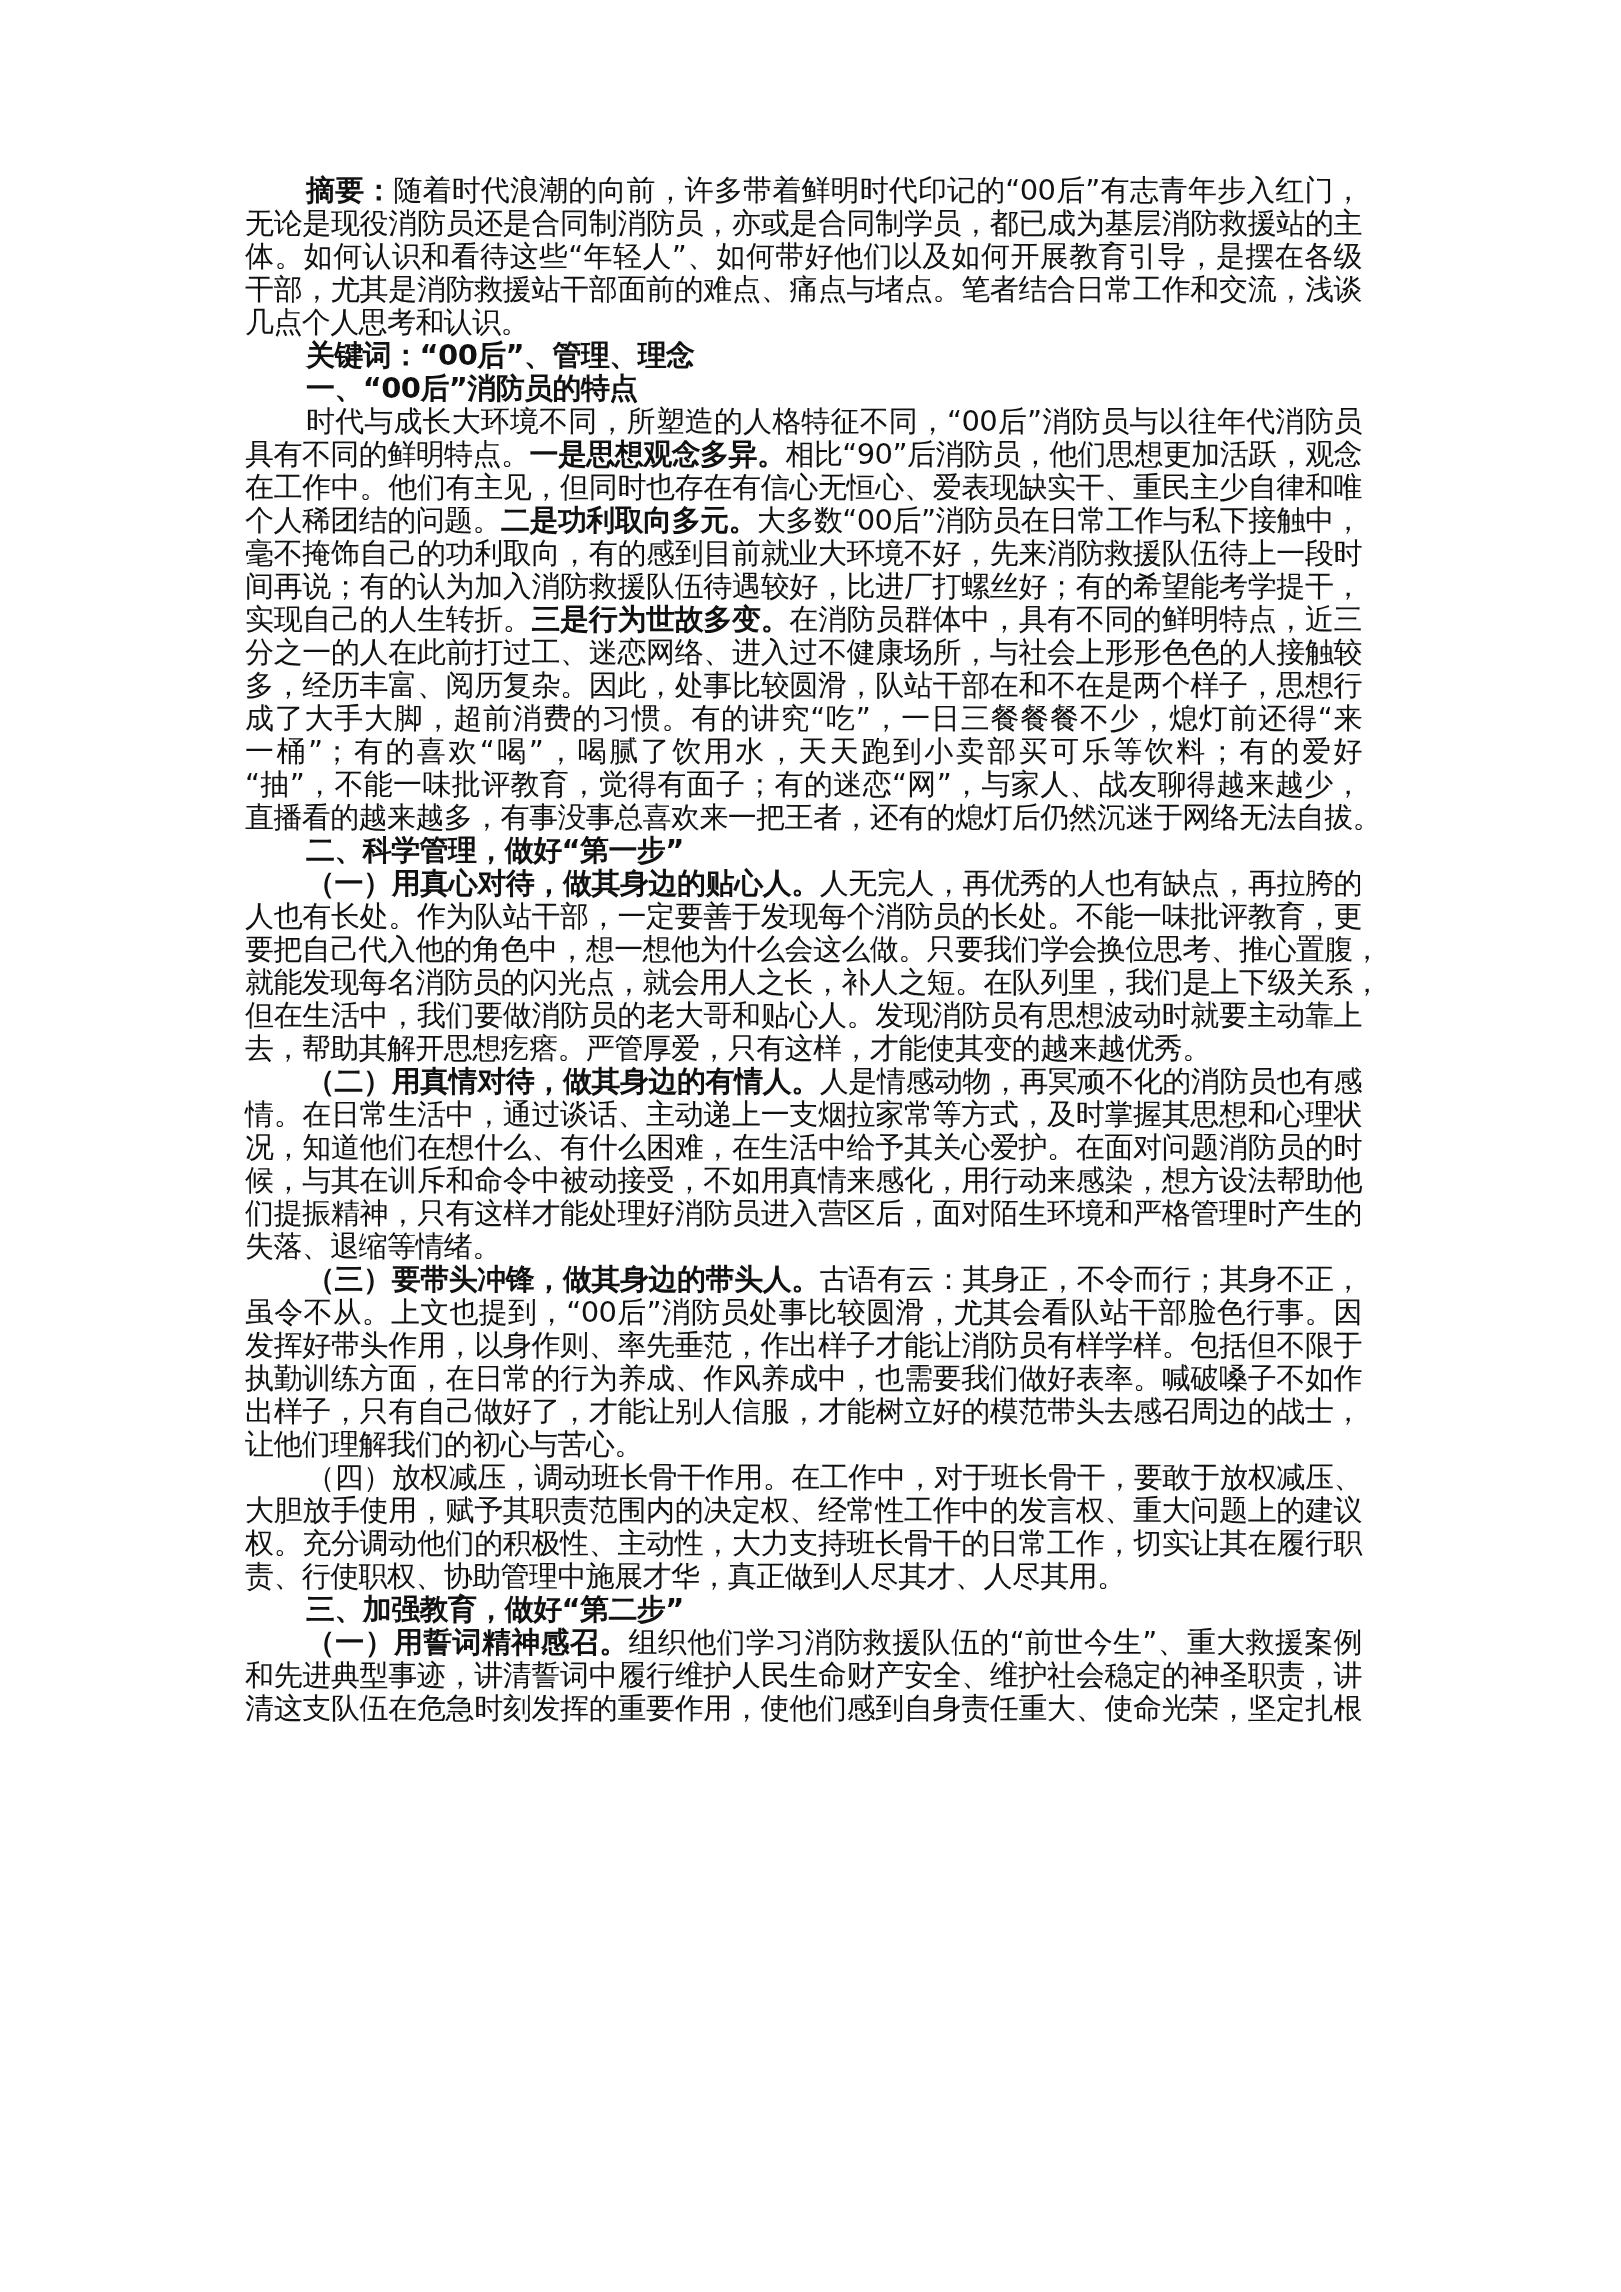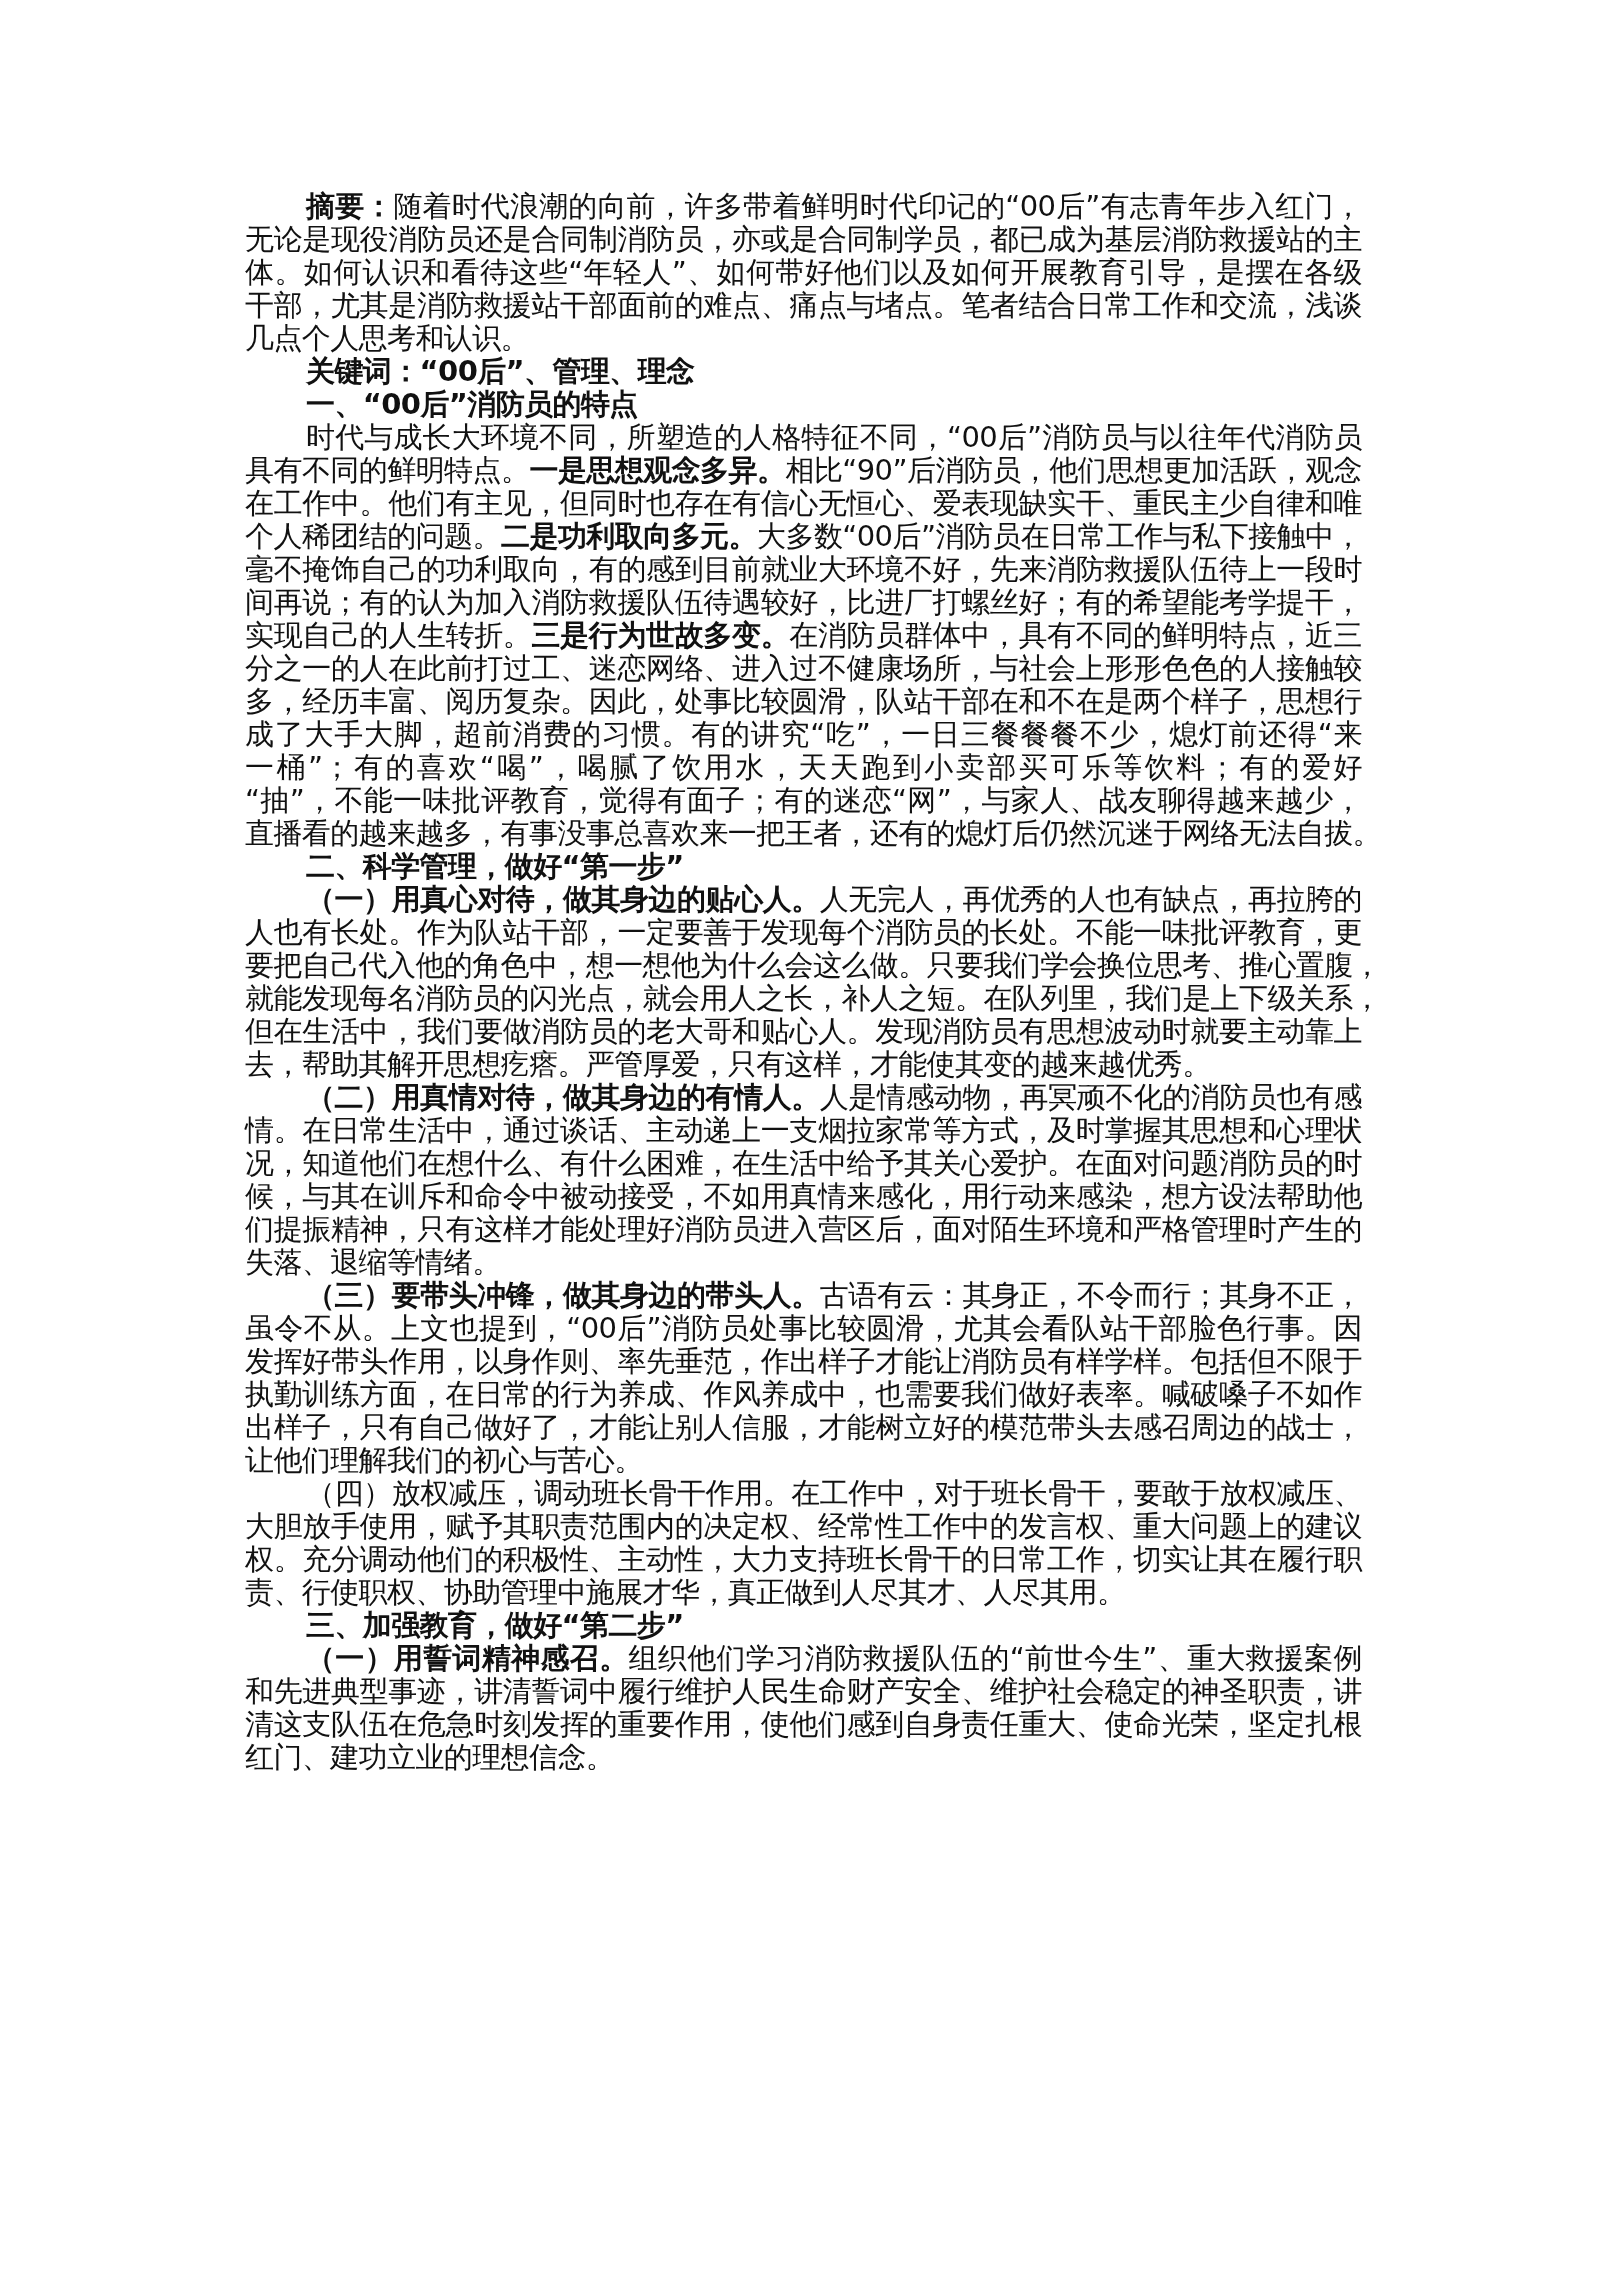--- a/index.html
+++ b/index.html
@@ -1,20 +1,20 @@
 <!DOCTYPE html>
 <html><head>
 <meta charset="utf-8">
 <style>
   html, body { margin: 0; padding: 0; background: #ffffff; }
   body { width: 1621px; height: 2293px; position: relative; overflow: hidden; }
   .page {
     position: absolute;
     left: 245px;
-    top: 190px;
+    top: 174px;
     width: 1117px;
     font-family: "DejaVu Sans", "Liberation Sans", sans-serif;
     font-size: 29px;
     line-height: 33px;
     color: #111111;
   }
   .line {
     display: block;
     white-space: nowrap;
     height: 33px;
@@ -89,17 +89,16 @@
       <span class="line"><span class="n">大胆放手使用，赋予其职责范围内的决定权、经常性工作中的发言权、重大问题上的建议</span></span>
       <span class="line"><span class="n">权。充分调动他们的积极性、主动性，大力支持班长骨干的日常工作，切实让其在履行职</span></span>
       <span class="line last"><span class="n">责、行使职权、协助管理中施展才华，真正做到人尽其才、人尽其用。</span></span>
     </div>
 
   <span class="line indent last b">三、加强教育，做好“第二步”</span>
   <div>
       <span class="line indent"><span class="b">（一）用誓词精神感召。</span><span class="n">组织他们学习消防救援队伍的“前世今生”、重大救援案例</span></span>
       <span class="line"><span class="n">和先进典型事迹，讲清誓词中履行维护人民生命财产安全、维护社会稳定的神圣职责，讲</span></span>
       <span class="line"><span class="n">清这支队伍在危急时刻发挥的重要作用，使他们感到自身责任重大、使命光荣，坚定扎根</span></span>
-      <span class="line last"><span class="n">红门、建功立业的理想信念。</span></span>
     </div>
 
 </div>
 
 
 </body></html>

